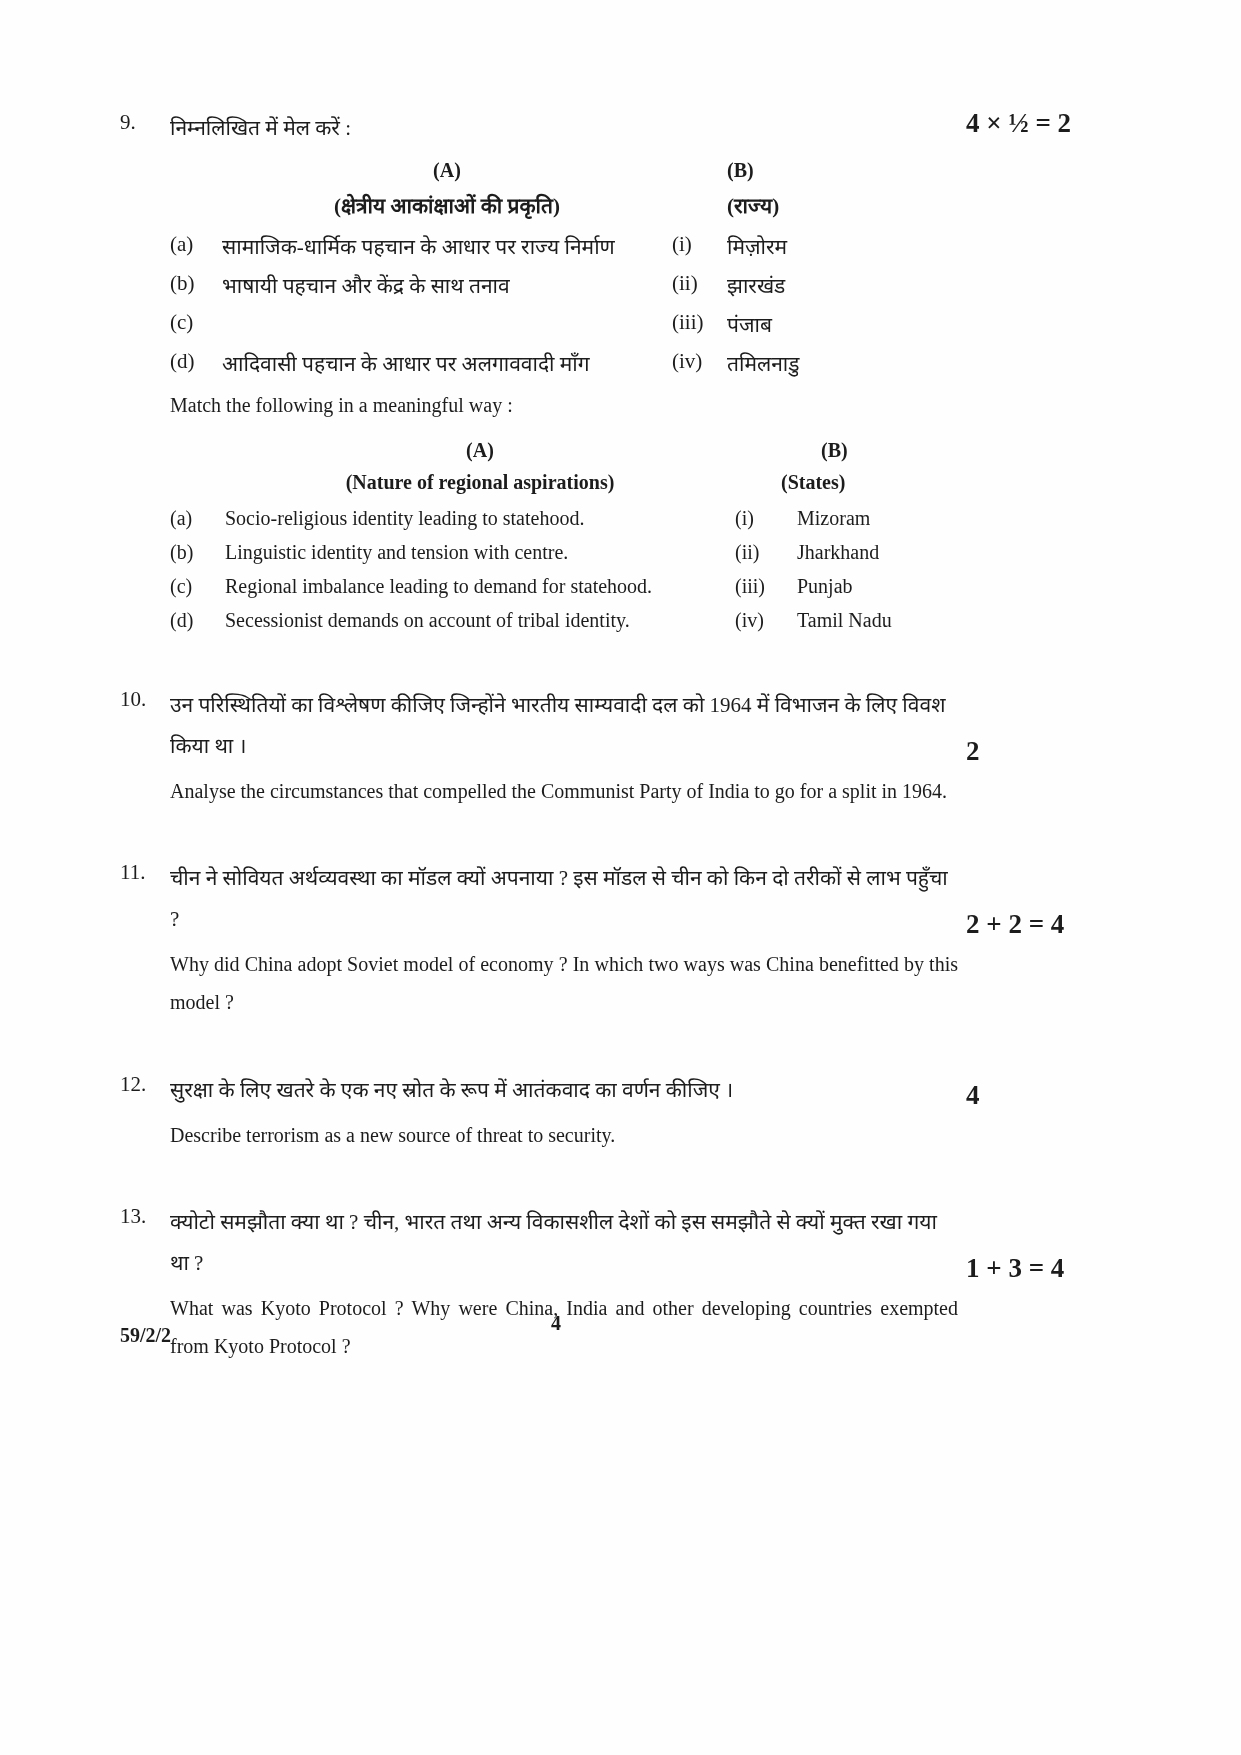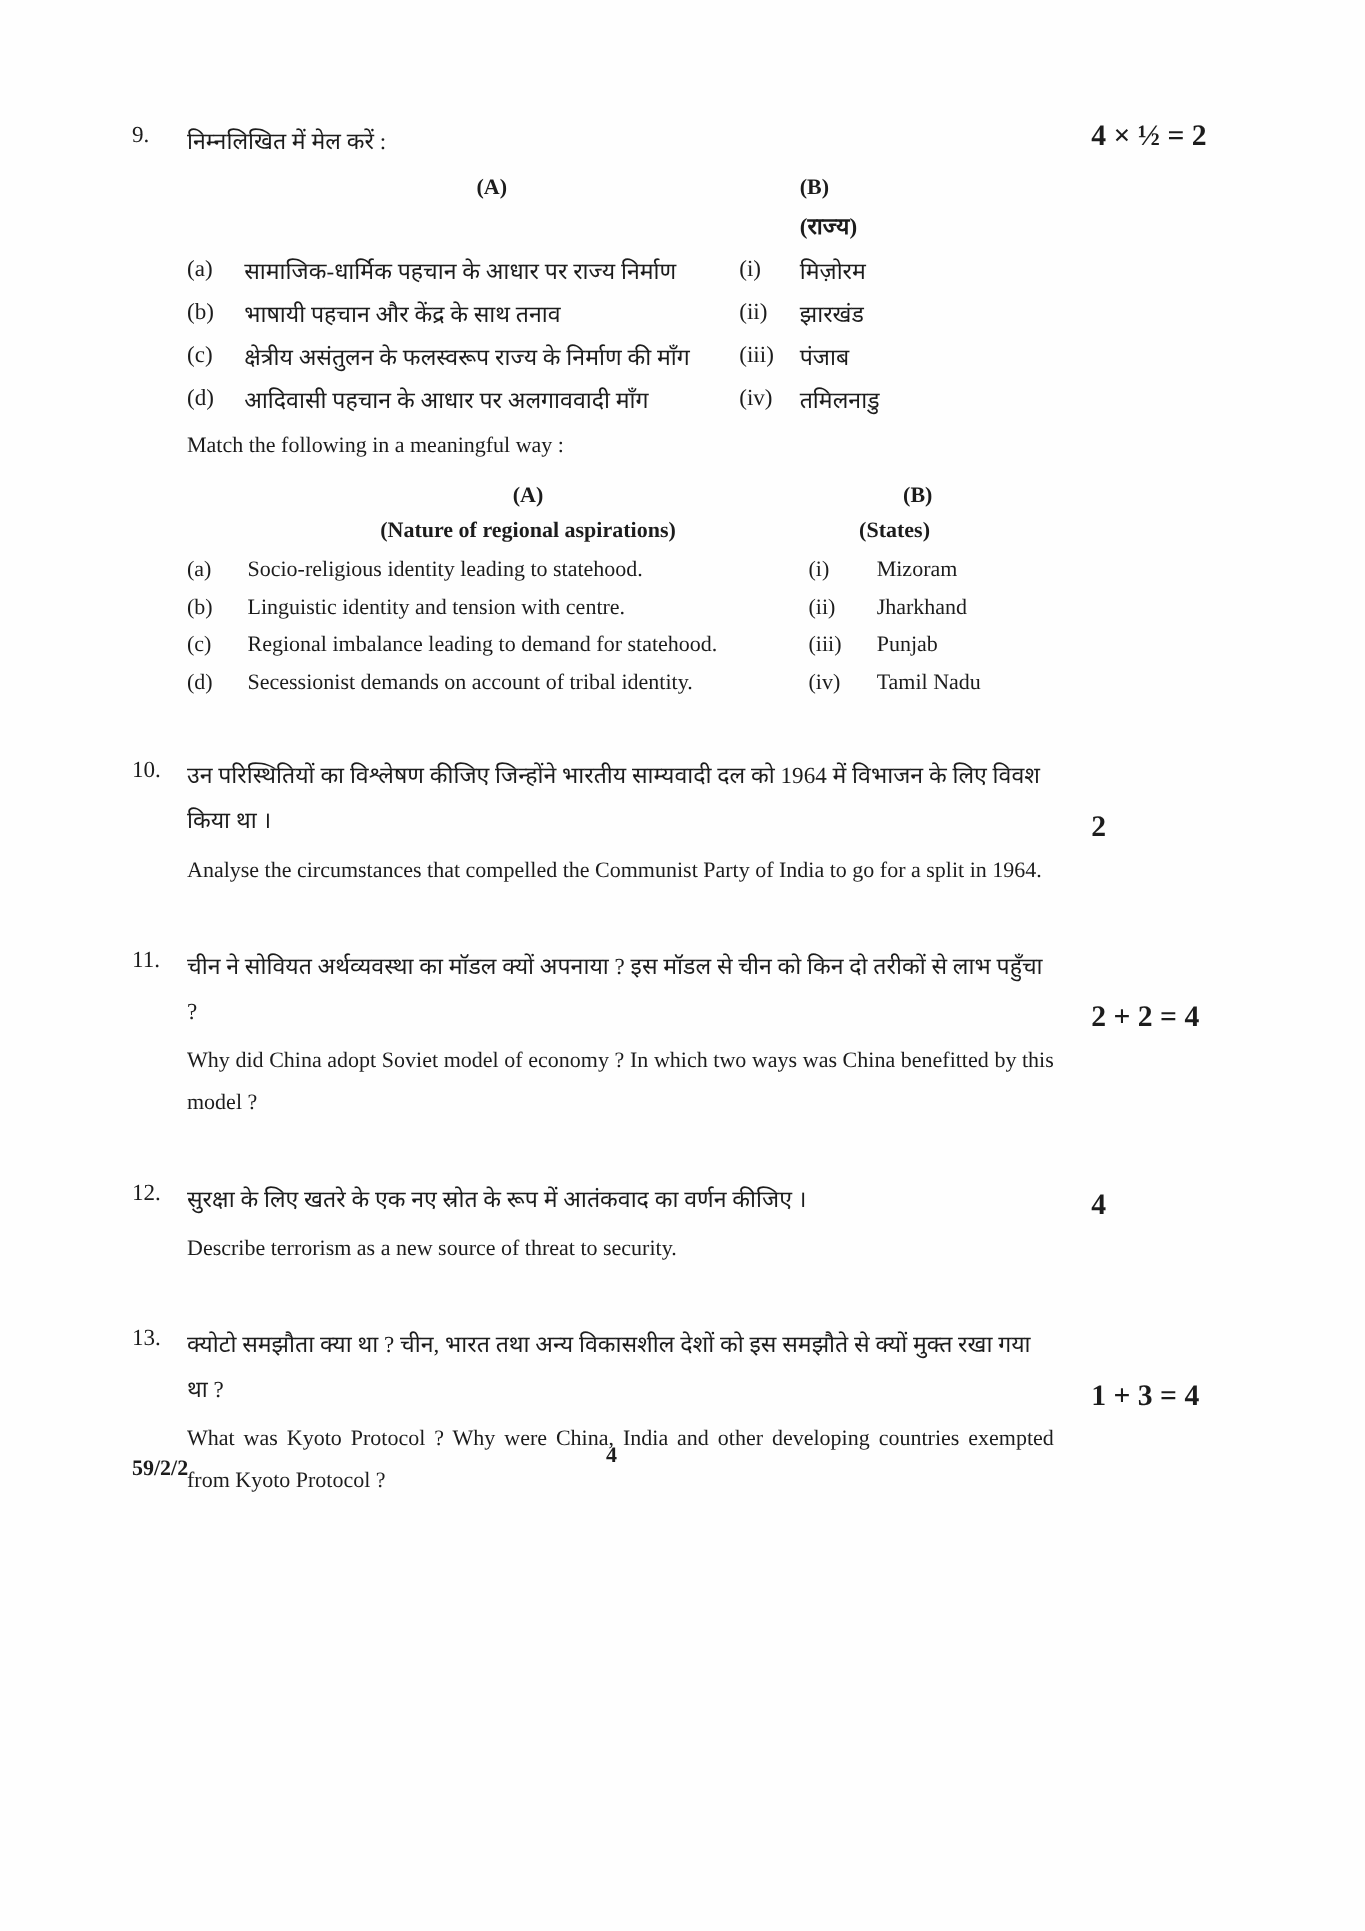--- a/index.html
+++ b/index.html
@@ -32,22 +32,21 @@
   }
   .qnum {
     grid-column: 1;
     font-size: 21px;
     padding-top: 2px;
   }
   .qrow {
     grid-column: 2;
     display: flex;
     align-items: flex-end;
-    justify-content: center;
-    gap: 26px;
+    justify-content: flex-start;
   }
   .qhindi {
     width: 788px;
     font-size: 21px;
     line-height: 1.95;
   }
   .qmarks {
     font-weight: bold;
     font-size: 27px;
     white-space: nowrap;
@@ -126,37 +125,37 @@
         <div class="qhindi">निम्नलिखित में मेल करें :</div>
         <div class="qmarks">4 × ½ = 2</div>
       </div>
 
       <div class="match-table hin-tbl">
         <div class="match-head">
           <span class="mh-a">(A)</span>
           <span class="mh-b">(B)</span>
         </div>
         <div class="match-sub">
+          <span class="ms-a">(क्षेत्रीय आकांक्षाओं की प्रकृति)</span>
           <span class="ms-b">(राज्य)</span>
         </div>
         <div class="match-row">
           <span class="cl">(a)</span>
           <span class="ct">सामाजिक-धार्मिक पहचान के आधार पर राज्य निर्माण</span>
           <span class="crl">(i)</span>
           <span class="crt">मिज़ोरम</span>
         </div>
         <div class="match-row">
           <span class="cl">(b)</span>
           <span class="ct">भाषायी पहचान और केंद्र के साथ तनाव</span>
           <span class="crl">(ii)</span>
           <span class="crt">झारखंड</span>
         </div>
         <div class="match-row">
           <span class="cl">(c)</span>
-          <span class="ct">क्षेत्रीय असंतुलन के फलस्वरूप राज्य के निर्माण की माँग</span>
           <span class="crl">(iii)</span>
           <span class="crt">पंजाब</span>
         </div>
         <div class="match-row">
           <span class="cl">(d)</span>
           <span class="ct">आदिवासी पहचान के आधार पर अलगाववादी माँग</span>
           <span class="crl">(iv)</span>
           <span class="crt">तमिलनाडु</span>
         </div>
       </div>

